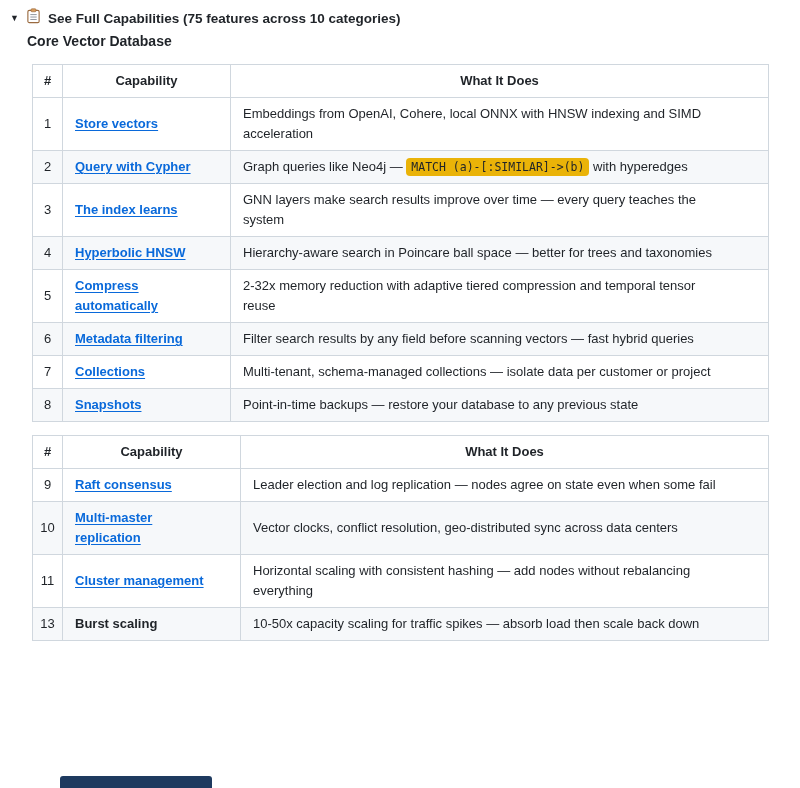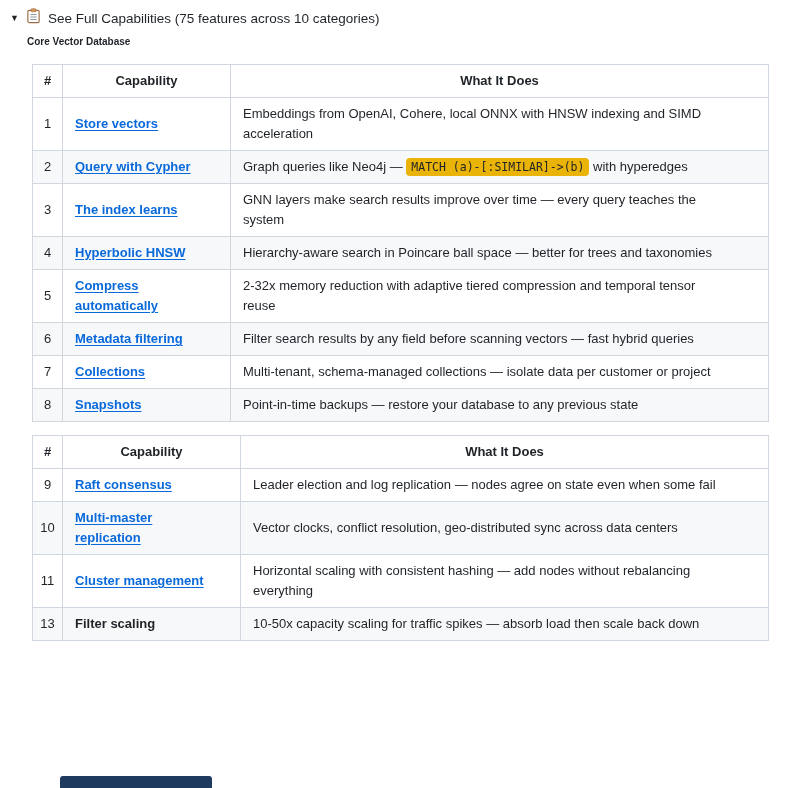--- a/index.html
+++ b/index.html
@@ -5,22 +5,22 @@
   html,body{margin:0;padding:0;}
   body{
     width:800px;height:788px;background:#ffffff;position:relative;
     font-family:"Liberation Sans","DejaVu Sans",sans-serif;
     color:#1f2328;font-size:13px;overflow:hidden;
   }
   .page{padding:8px 0 0 10px;}
   .summary-row{display:flex;align-items:center;gap:7px;height:20px;cursor:pointer;}
   .tri{font-size:9px;line-height:1;color:#1f2328;}
   .clip-icon{display:inline-block;margin-top:-1px;}
-  .summary-label{font-size:13.5px;}
-  .section-heading{font-weight:700;font-size:10px;line-height:21px;margin:25px 0 0 17px;}
+  .summary-label{font-size:13.5px;font-weight:bold;}
+  .section-heading{font-weight:700;font-size:14px;line-height:21px;margin:25px 0 0 17px;}
   .section-heading.first{margin-top:3px;}
   table.cap-table{
     border-collapse:collapse;table-layout:fixed;width:737px;
     margin:12px 0 0 22px;font-size:13px;line-height:20px;
   }
   table.cap-table.t2{margin-top:13px;}
   .cap-table th,.cap-table td{border:1px solid #d0d7de;vertical-align:middle;}
   .cap-table th{font-weight:700;text-align:center;padding:6px 6px;}
   .cap-table td{padding:6px 12px;}
   .cap-table tbody tr:nth-child(even){background:#f6f8fa;}
@@ -144,21 +144,21 @@
         <td class="desc">Vector clocks, conflict resolution, geo-distributed sync across data centers</td>
       </tr>
       <tr>
         <td class="num">11</td>
         <td class="cap"><a class="cap-link">Cluster management</a></td>
         <td class="desc">Horizontal scaling with consistent hashing — add nodes without rebalancing
 everything</td>
       </tr>
       <tr>
         <td class="num">13</td>
-        <td class="cap"><strong class="plain">Filter scaling</strong></td>
+        <td class="cap"><strong class="plain">Burst scaling</strong></td>
         <td class="desc">10-50x capacity scaling for traffic spikes — absorb load then scale back down</td>
       </tr>
     </tbody>
   </table>
 
 </div>
 
 <div class="clipped-bar"></div>
 
 </body></html>

